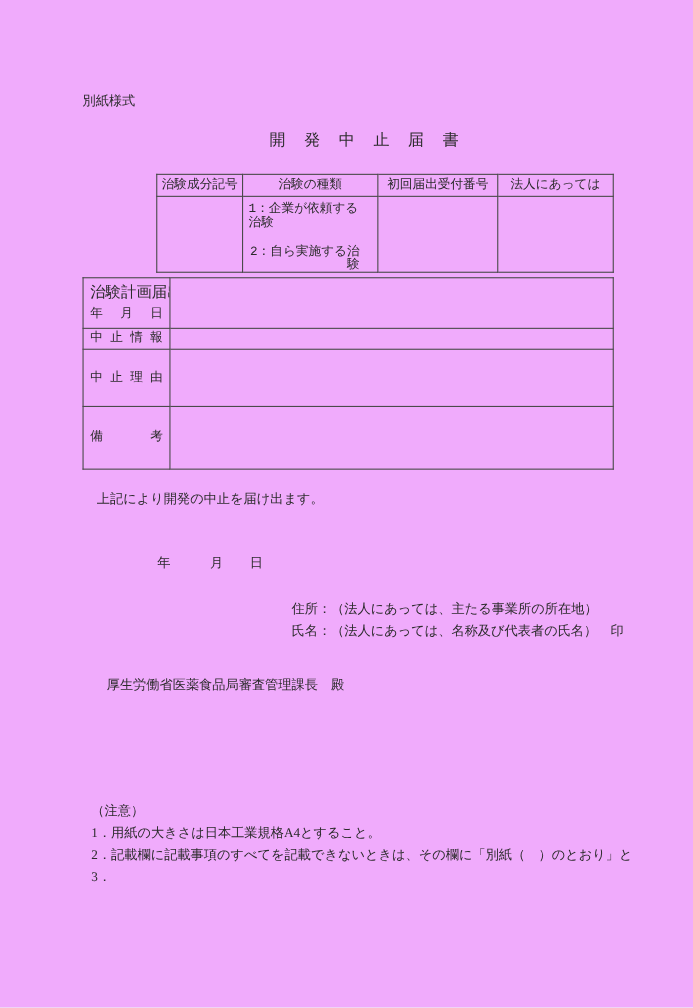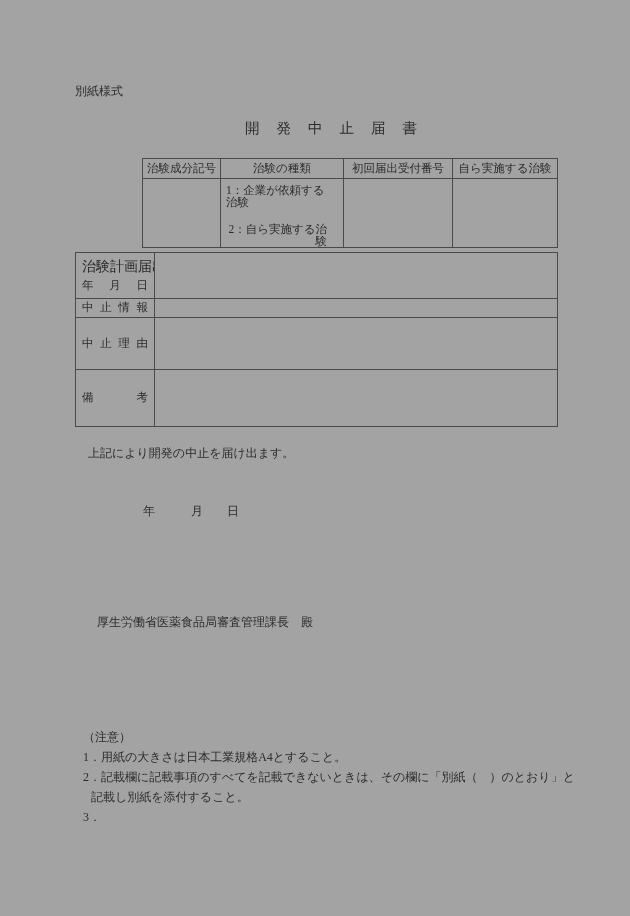--- a/index.html
+++ b/index.html
@@ -1,34 +1,34 @@
 <!DOCTYPE html>
 <html><head>
 <meta charset="utf-8">
 <style>
   * { margin: 0; padding: 0; box-sizing: border-box; }
   html, body { background: #f1f1f1; }
   #page {
     position: relative;
     width: 630px;
     height: 916px;
-    background: #a3a3a3;
+    background: #f0abfc;
     color: #2b2b2b;
     font-family: "Liberation Serif", "DejaVu Serif", serif;
     font-size: 12px;
     line-height: 1;
     overflow: hidden;
   }
   .abs { position: absolute; }
 
   
   .doc-title { display: flex; gap: 17px; font-size: 14.5px; }
 
   
-  table { border-collapse: collapse; table-layout: fixed; }
+  table { border-collapse: collapse; table-layout: fixed; font-family: Liberation Mono, monospace; }
   th, td {
     border: 1px solid #4a4a4a;
     font-weight: normal;
     font-size: 11.5px;
     vertical-align: middle;
     overflow: hidden;
   }
   
   #notification-table { width: 415px; }
   #notification-table th { height: 20px; text-align: center; padding: 0 2px; }
@@ -70,21 +70,21 @@
       <col style="width:78px">
         <col style="width:123px">
         <col style="width:109px">
         <col style="width:105px">
     </colgroup>
     <tbody>
         <tr>
       <th>治験成分記号</th>
       <th>治験の種類</th>
       <th>初回届出受付番号</th>
-      <th>自ら実施する治験</th>
+      <th>法人にあっては</th>
     </tr>
     <tr>
       <td></td>
       <td class="trial-type-cell">
         <div>1：企業が依頼する治験</div>
         <div class="trial-type-line2">2：自ら実施する治験</div>
       </td>
       <td></td>
       <td></td>
     </tr>
@@ -141,34 +141,35 @@
       </td>
       <td></td>
     </tr>
   </tbody>
     </table>
 
   <div class="abs" style="left:88px; top:447px;">上記により開発の中止を届け出ます。</div>
 
   <div class="abs" style="left:143px; top:489px;margin-top:16px;">年　　　月　　日</div>
 
+  <div class="abs" style="left:265px; top:543px; line-height:20px;">
+    <div>住所：（法人にあっては、主たる事業所の所在地）</div>
+    <div>氏名：（法人にあっては、名称及び代表者の氏名）　印</div>
+  </div>
 
   <div class="abs" style="left:97px; top:616px;">厚生労働省医薬食品局審査管理課長　殿</div>
 
   <div class="abs" style="left:83px; top:731px;">
     <div class="note-line">（注意）</div>
     <div class="note-line">
       <span class="note-num">1．</span>
       <span>用紙の大きさは日本工業規格A4とすること。</span>
     </div>
     <div class="note-line">
       <span class="note-num">2．</span>
       <span>記載欄に記載事項のすべてを記載できないときは、その欄に「別紙（　）のとおり」と</span>
     </div>
-    <div class="note-line note-cont">
-      <span>記載し別紙を添付すること。</span>
-    </div>
     <div class="note-line">
       <span class="note-num">3．</span>
     </div>
   </div>
 
 </div>
 
 </body></html>

